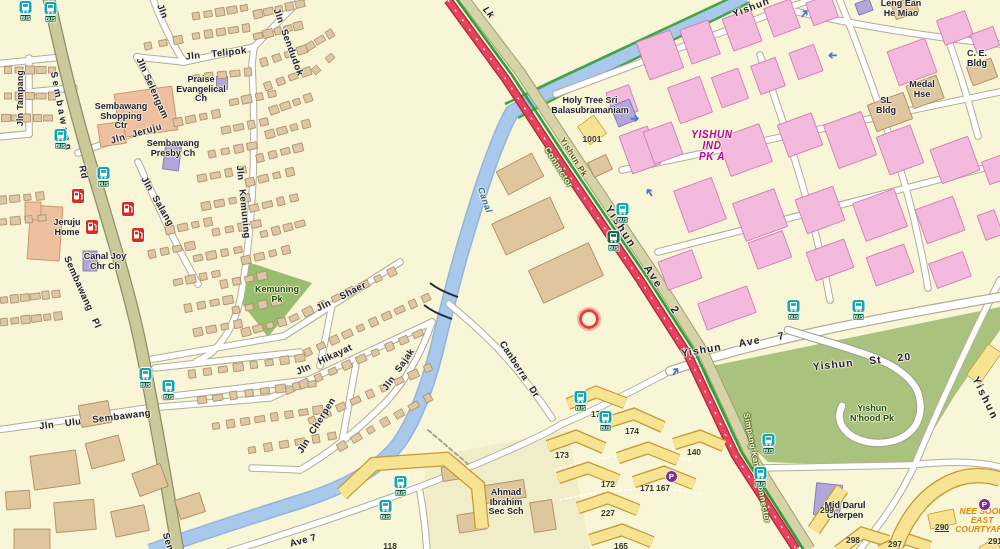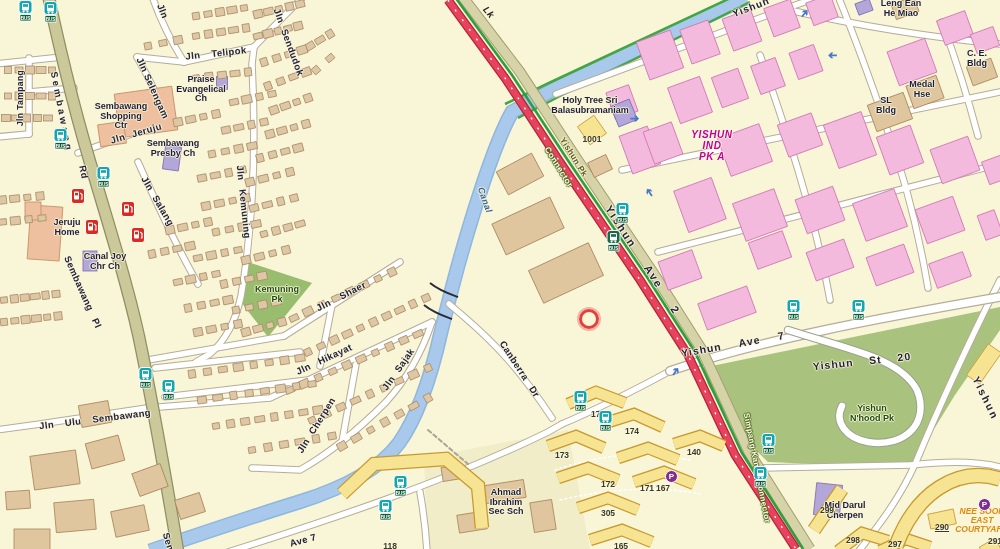--- a/index.html
+++ b/index.html
@@ -612,21 +612,21 @@
       </div>
       <div class="num" style="left: 592px; top: 125px; transform: translate(-50%, -50%); margin-top: 14px;">1001</div>
       <div class="num" style="left: 390px; top: 546px; transform: translate(-50%, -50%);">118</div>
       <div class="num" style="left: 598px; top: 414px; transform: translate(-50%, -50%);">175</div>
       <div class="num" style="left: 632px; top: 431px; transform: translate(-50%, -50%);">174</div>
       <div class="num" style="left: 562px; top: 455px; transform: translate(-50%, -50%); text-align: right;">173</div>
       <div class="num" style="left: 608px; top: 484px; transform: translate(-50%, -50%);">172</div>
       <div class="num" style="left: 647px; top: 464px; transform: translate(-50%, -50%); margin-top: 24px;">171</div>
       <div class="num" style="left: 694px; top: 452px; transform: translate(-50%, -50%);">140</div>
       <div class="num" style="left: 663px; top: 488px; transform: translate(-50%, -50%);">167</div>
-      <div class="num" style="left: 608px; top: 513px; transform: translate(-50%, -50%);">305</div>
+      <div class="num" style="left: 608px; top: 513px; transform: translate(-50%, -50%);">227</div>
       <div class="num" style="left: 621px; top: 546px; transform: translate(-50%, -50%);">165</div>
       <div class="num" style="left: 827px; top: 510px; transform: translate(-50%, -50%);">299</div>
       <div class="num" style="left: 853px; top: 540px; transform: translate(-50%, -50%);">298</div>
       <div class="num" style="left: 895px; top: 544px; transform: translate(-50%, -50%);">297</div>
       <div class="num" style="left: 942px; top: 527px; transform: translate(-50%, -50%); text-decoration: underline;">290</div>
       <div class="num" style="left: 995px; top: 541px; transform: translate(-50%, -50%);">291</div>
     </div>
   <div id="icons">
       <div class="icon" style="left: 18px; top: 0px;"><svg width="15" height="22" viewBox="0 0 15 22">
           <rect x="1" y="0.5" width="13" height="13" rx="3" fill="#12a7b0" stroke="#ffffff" stroke-width="1"></rect>

